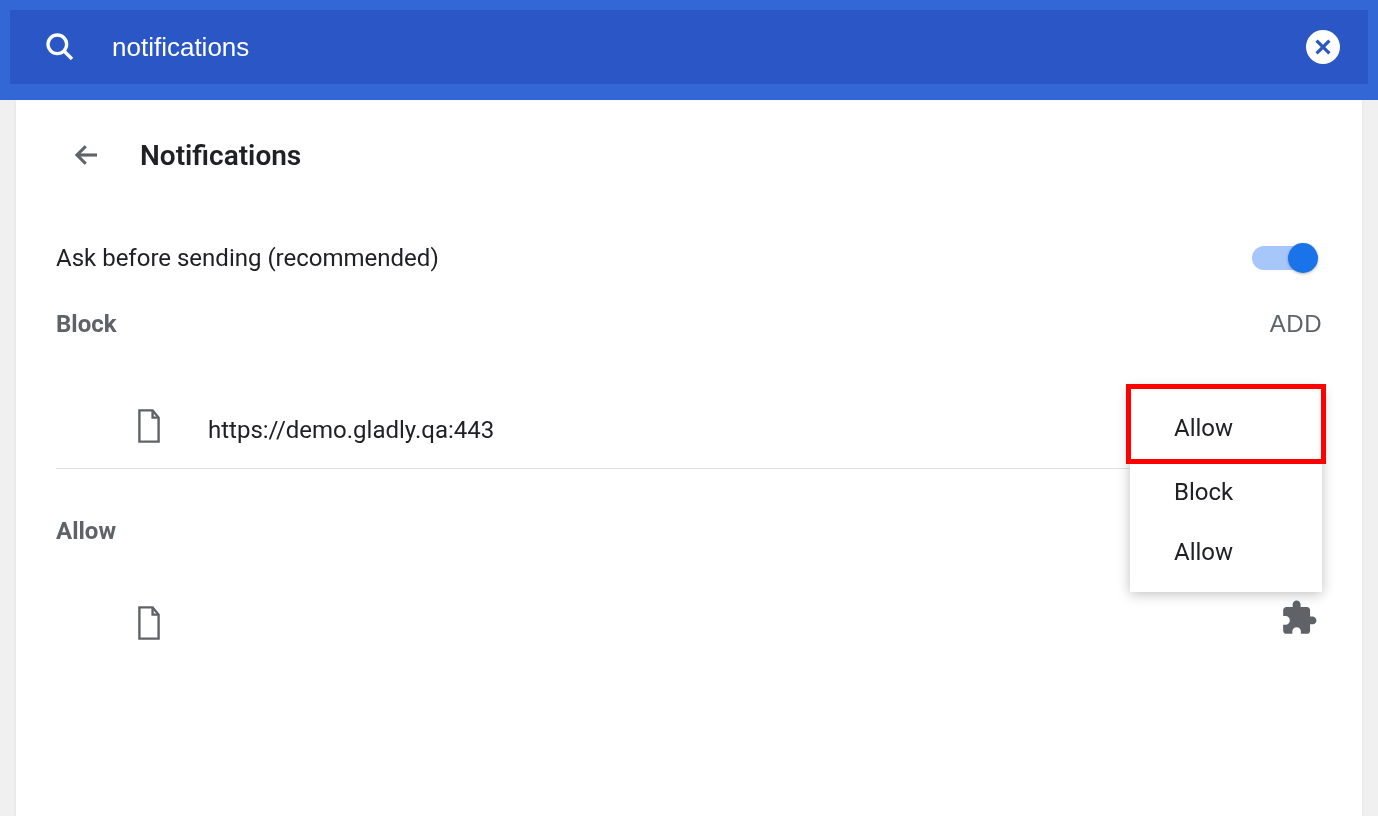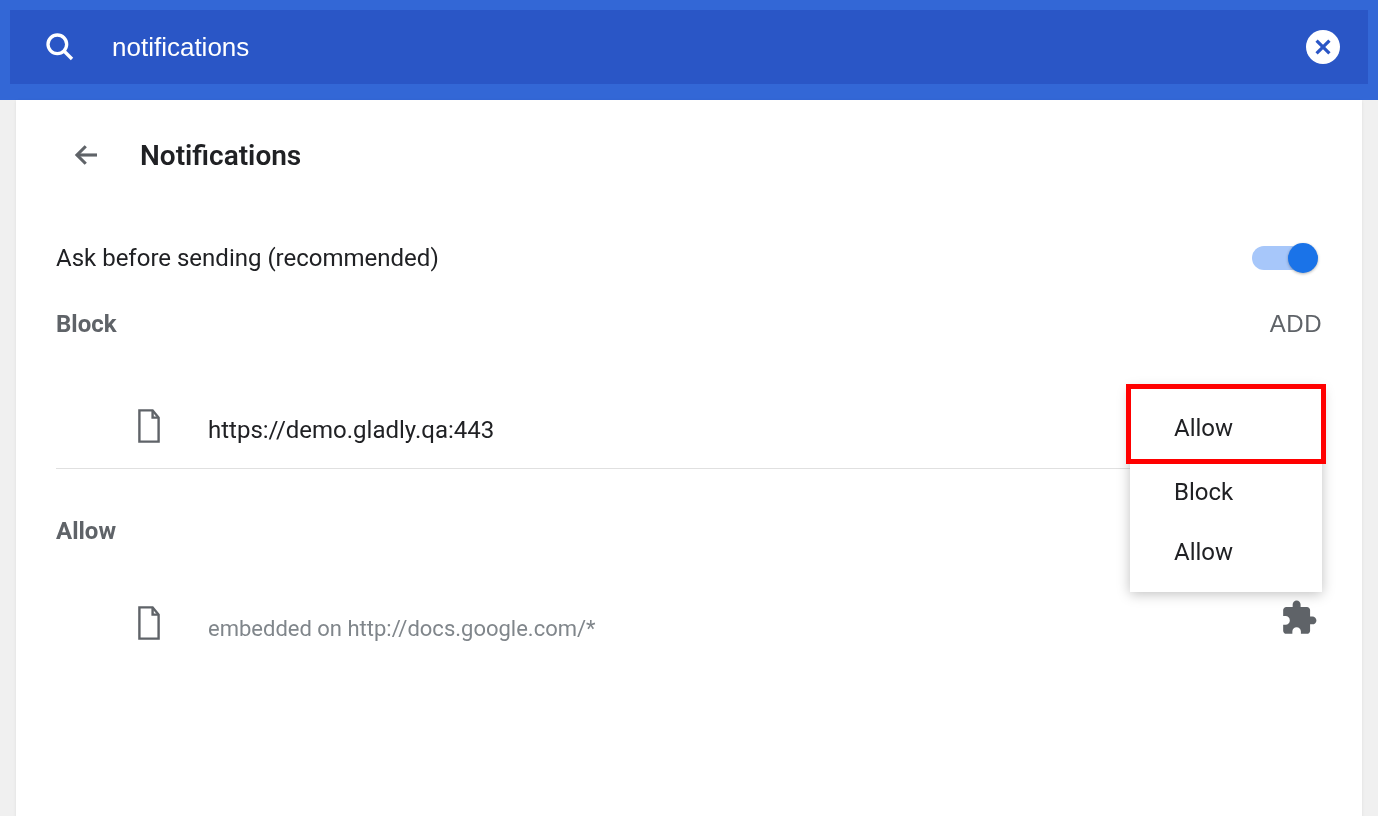--- a/index.html
+++ b/index.html
@@ -258,21 +258,20 @@
   </div>
 
   <div class="list-item no-border allow-item">
     <span class="doc-icon">
       <svg width="30" height="36" viewBox="0 0 24 30" fill="none" stroke="currentColor" stroke-width="2">
         <path d="M4 2 L15 2 L20 8 L20 28 L4 28 Z"></path>
         <path d="M15 2 L15 8 L20 8"></path>
       </svg>
     </span>
     <div class="item-text">
-      <div class="item-sub">embedded on http://docs.google.com/*</div>
     </div>
     <span class="ext-icon">
       <svg width="38" height="38" viewBox="0 0 24 24" fill="currentColor">
         <path d="M20.5 11H19V7c0-1.1-.9-2-2-2h-4V3.5C13 2.12 11.88 1 10.5 1S8 2.12 8 3.5V5H4c-1.1 0-2 .9-2 2v3.8h1.5c1.49 0 2.7 1.21 2.7 2.7s-1.21 2.7-2.7 2.7H2V20c0 1.1.9 2 2 2h3.8v-1.5c0-1.49 1.21-2.7 2.7-2.7s2.7 1.21 2.7 2.7V22H17c1.1 0 2-.9 2-2v-4h1.5c1.38 0 2.5-1.12 2.5-2.5S21.88 11 20.5 11z"></path>
       </svg>
     </span>
   </div>
 </div>
 
 </body></html>

